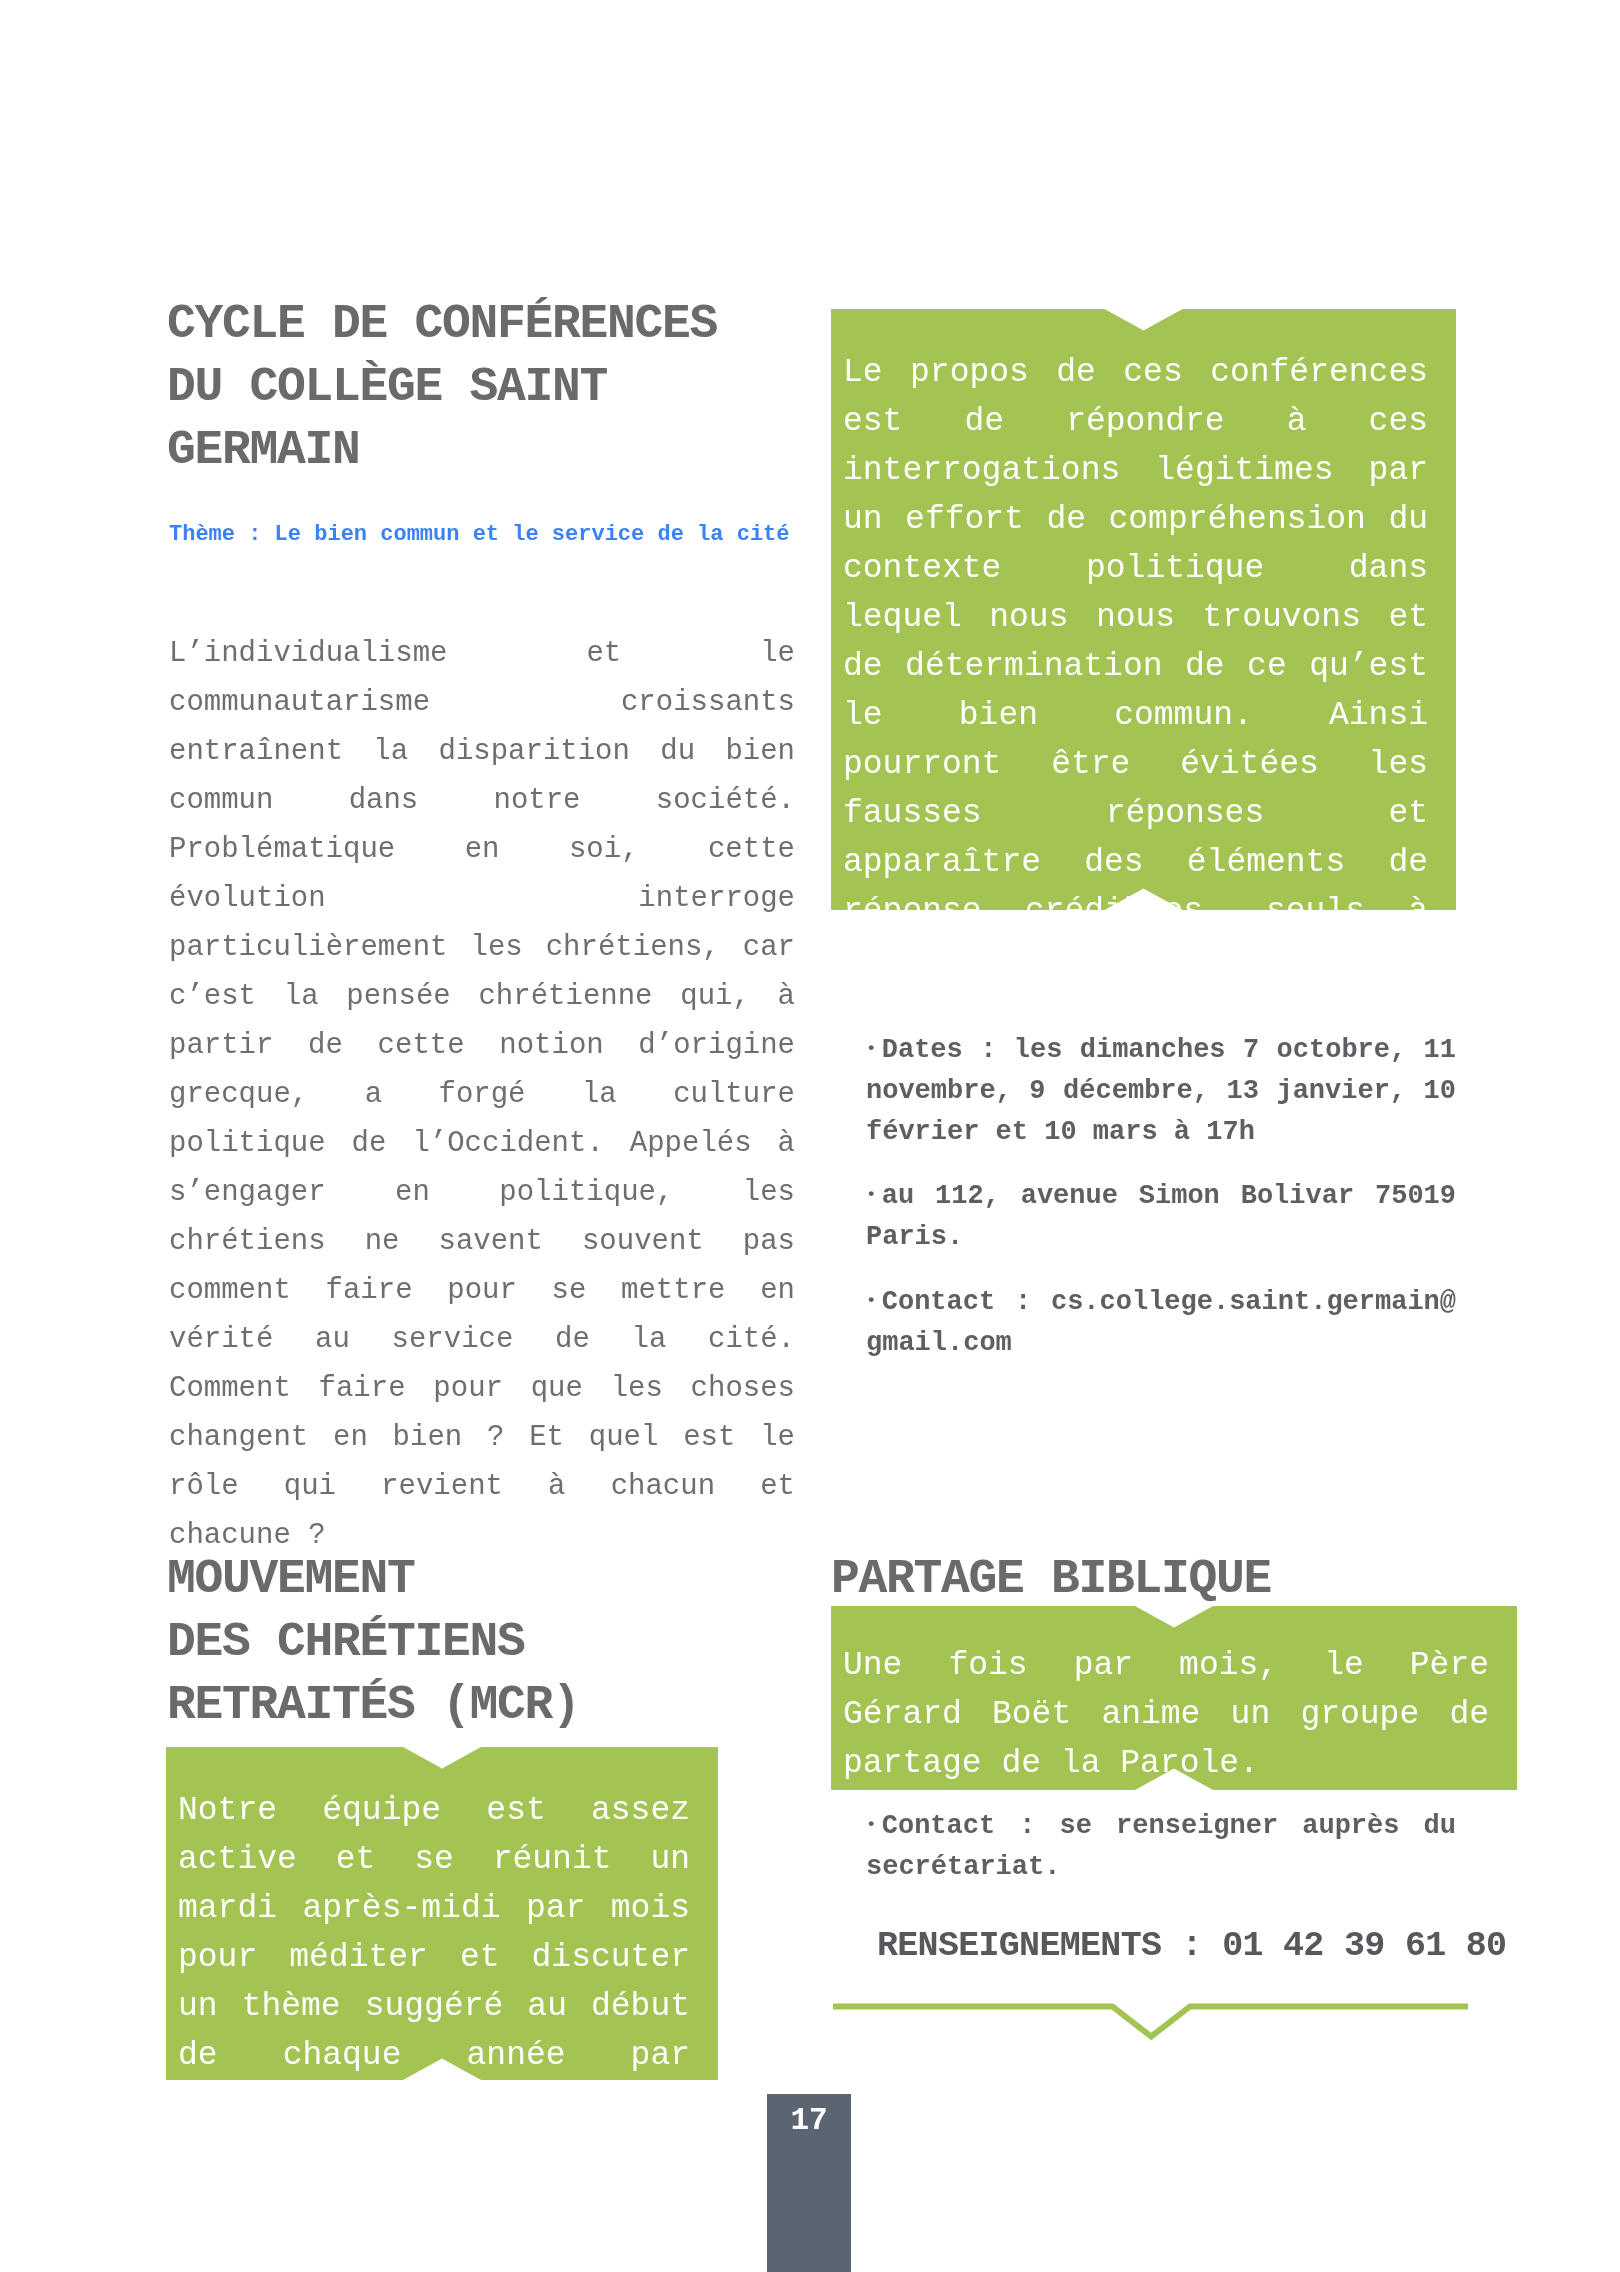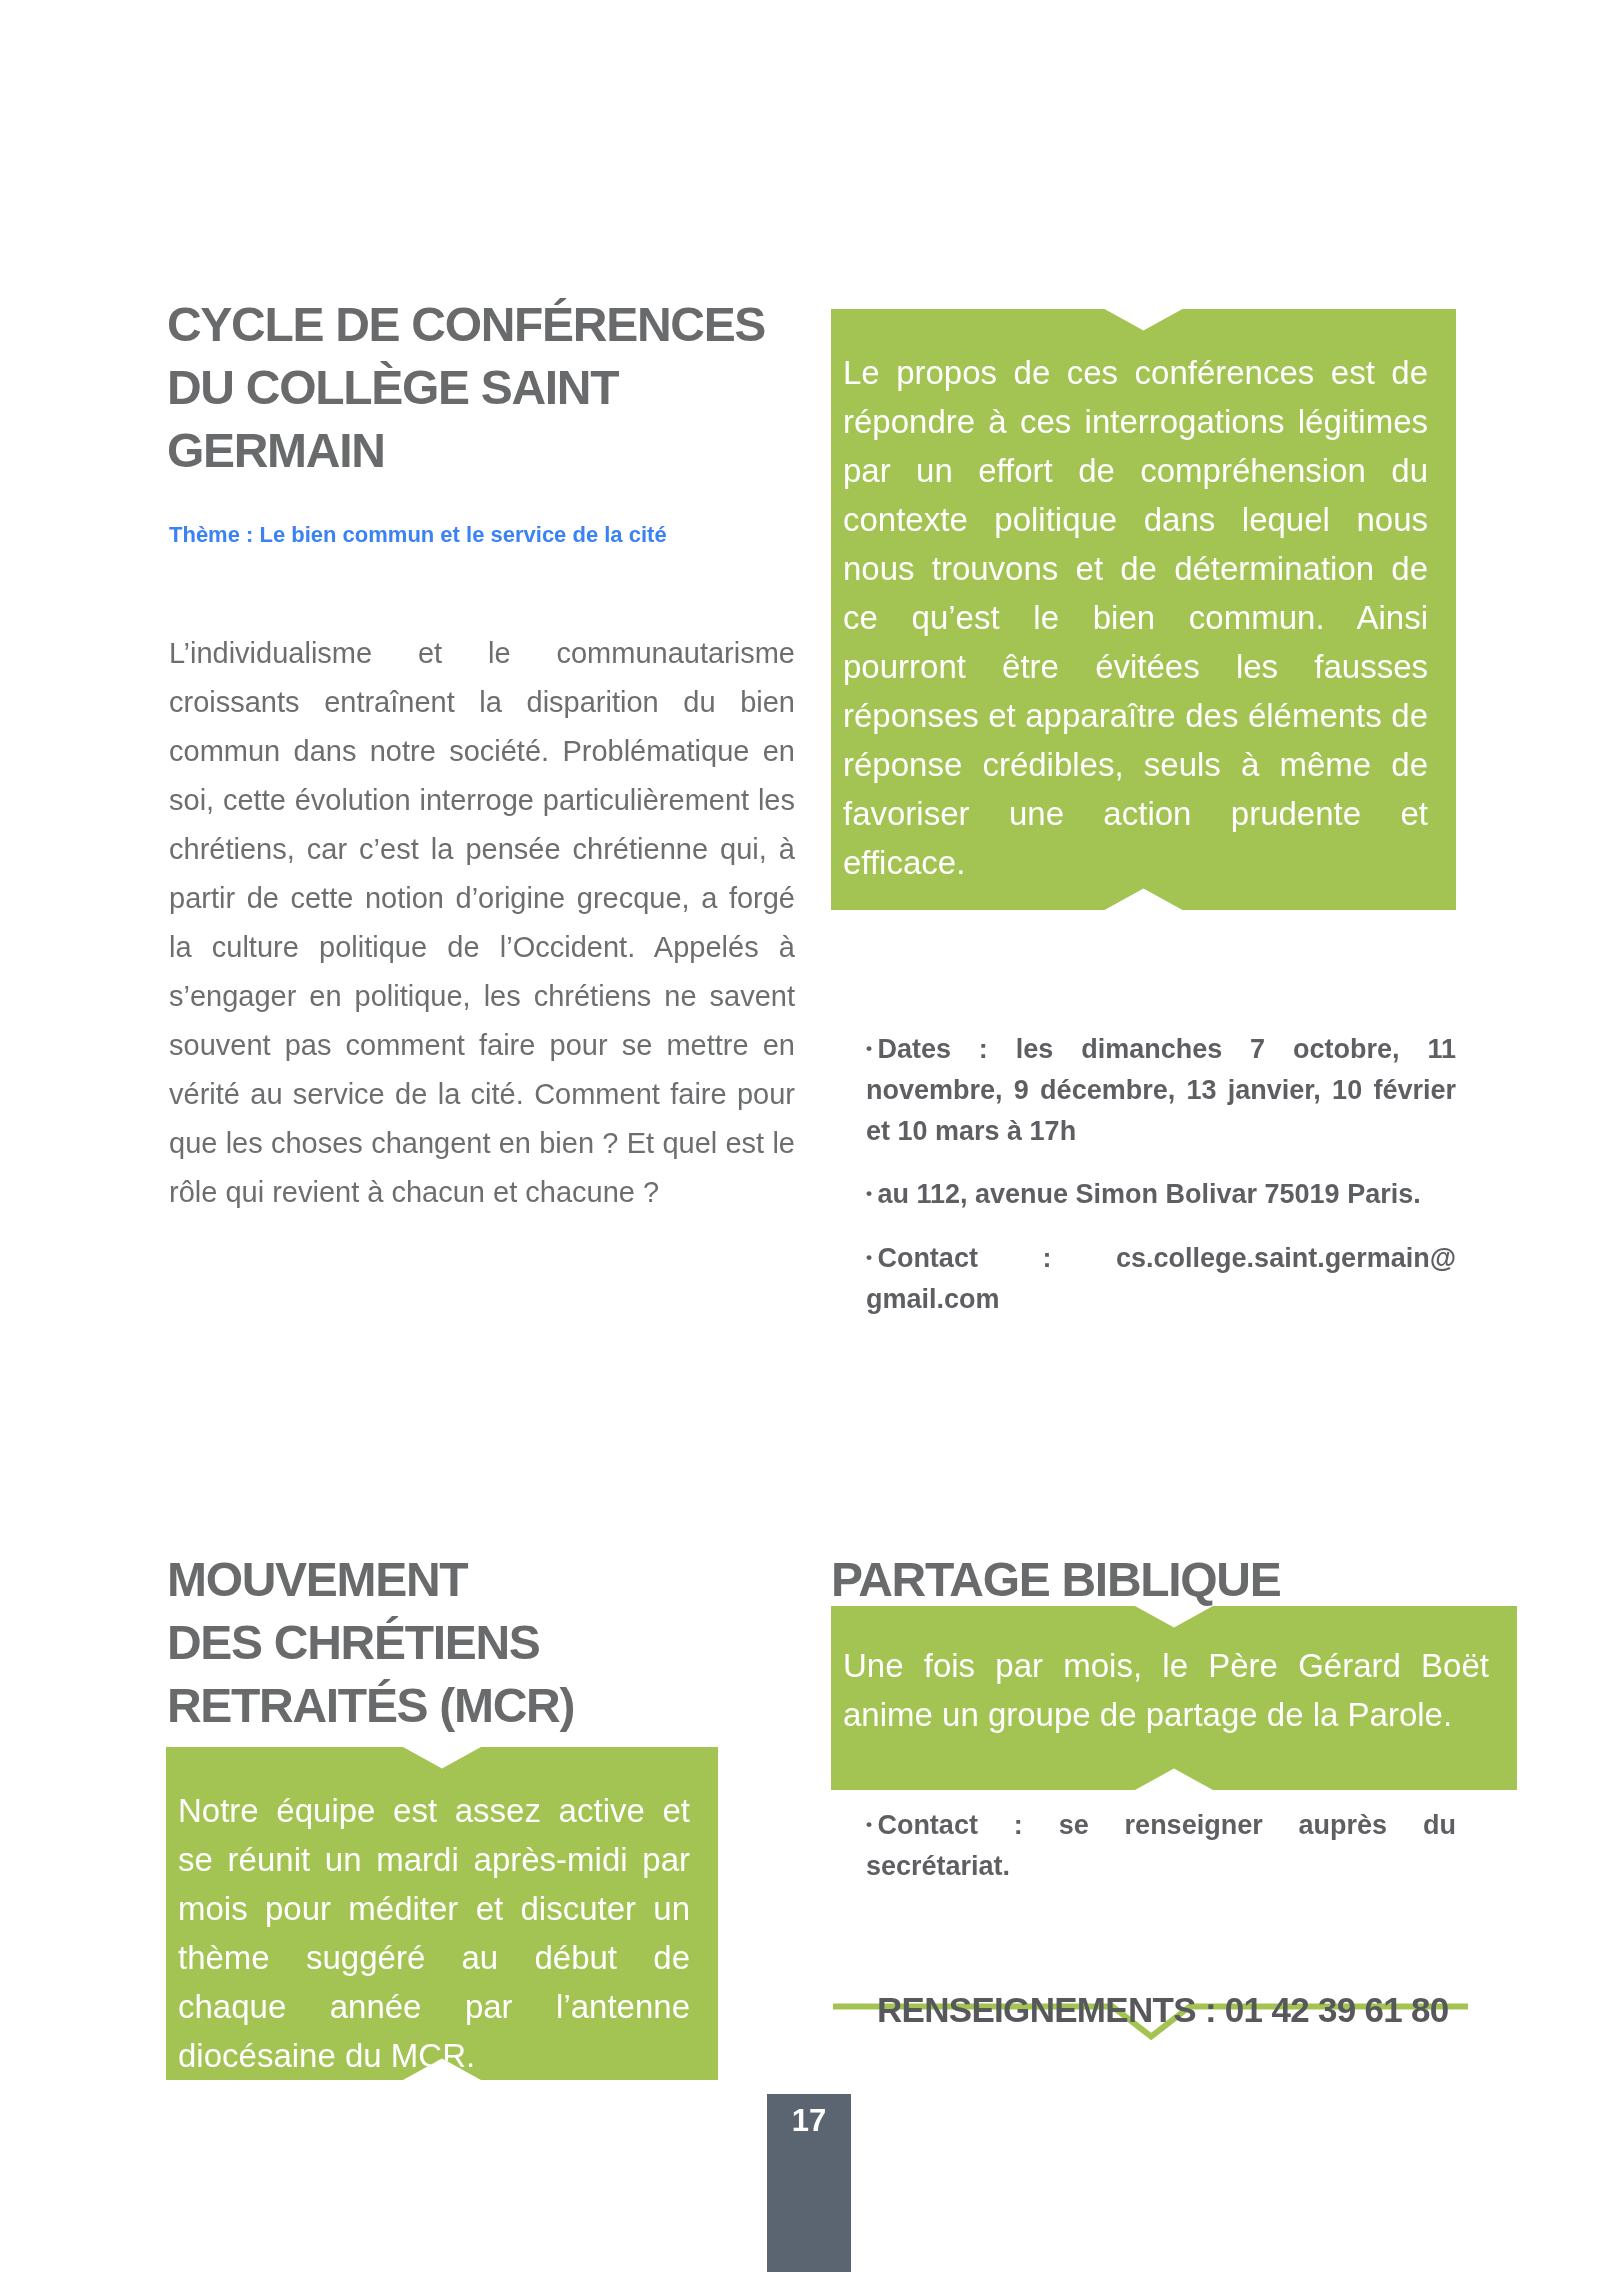--- a/index.html
+++ b/index.html
@@ -2,21 +2,21 @@
 <html lang="fr" style="font-size:10.7px"><head>
 <meta charset="utf-8">
 <style>
   html, body { margin: 0; padding: 0; background: #ffffff; }
   .page {
     position: relative;
     width: 1620px;
     height: 2273px;
     background: #ffffff;
     overflow: hidden;
-    font-family: Liberation Sans, sans-serif;
+    font-family: Liberation Mono, monospace;
   }
   .section-title {
     position: absolute;
     font-weight: bold;
     color: #696a6c;
     font-size: 48px;
     line-height: 63px;
     letter-spacing: -1.3px;
     white-space: pre-line;
   }
@@ -139,20 +139,20 @@
   </div>
 
   <div class="bullet-list" style="left:831px; top:1804px; width:625px;">
     <div class="bullet-item"><span class="bullet-dot">•</span><span>Contact : se renseigner auprès du secrétariat.</span></div>
   </div>
 
   <svg class="divider-svg" style="left:833px; top:2003px;" width="635" height="39" viewBox="0 0 950 58">
     <polyline points="0,5 418,5 476,50 534,5 950,5" fill="none" stroke="#a3c353" stroke-width="9"></polyline>
   </svg>
 
-  <div class="renseignements" style="left:877px; top:1990px;">RENSEIGNEMENTS : 01 42 39 61 80</div>
+  <div class="renseignements" style="left:877px; top:1926px;">RENSEIGNEMENTS : 01 42 39 61 80</div>
 
   <div class="page-number-bar" style="left:767px; top:2094px; width:84px; height:179px;">
     <span class="num">17</span>
   </div>
 
 </div>
 
 
 </body></html>

